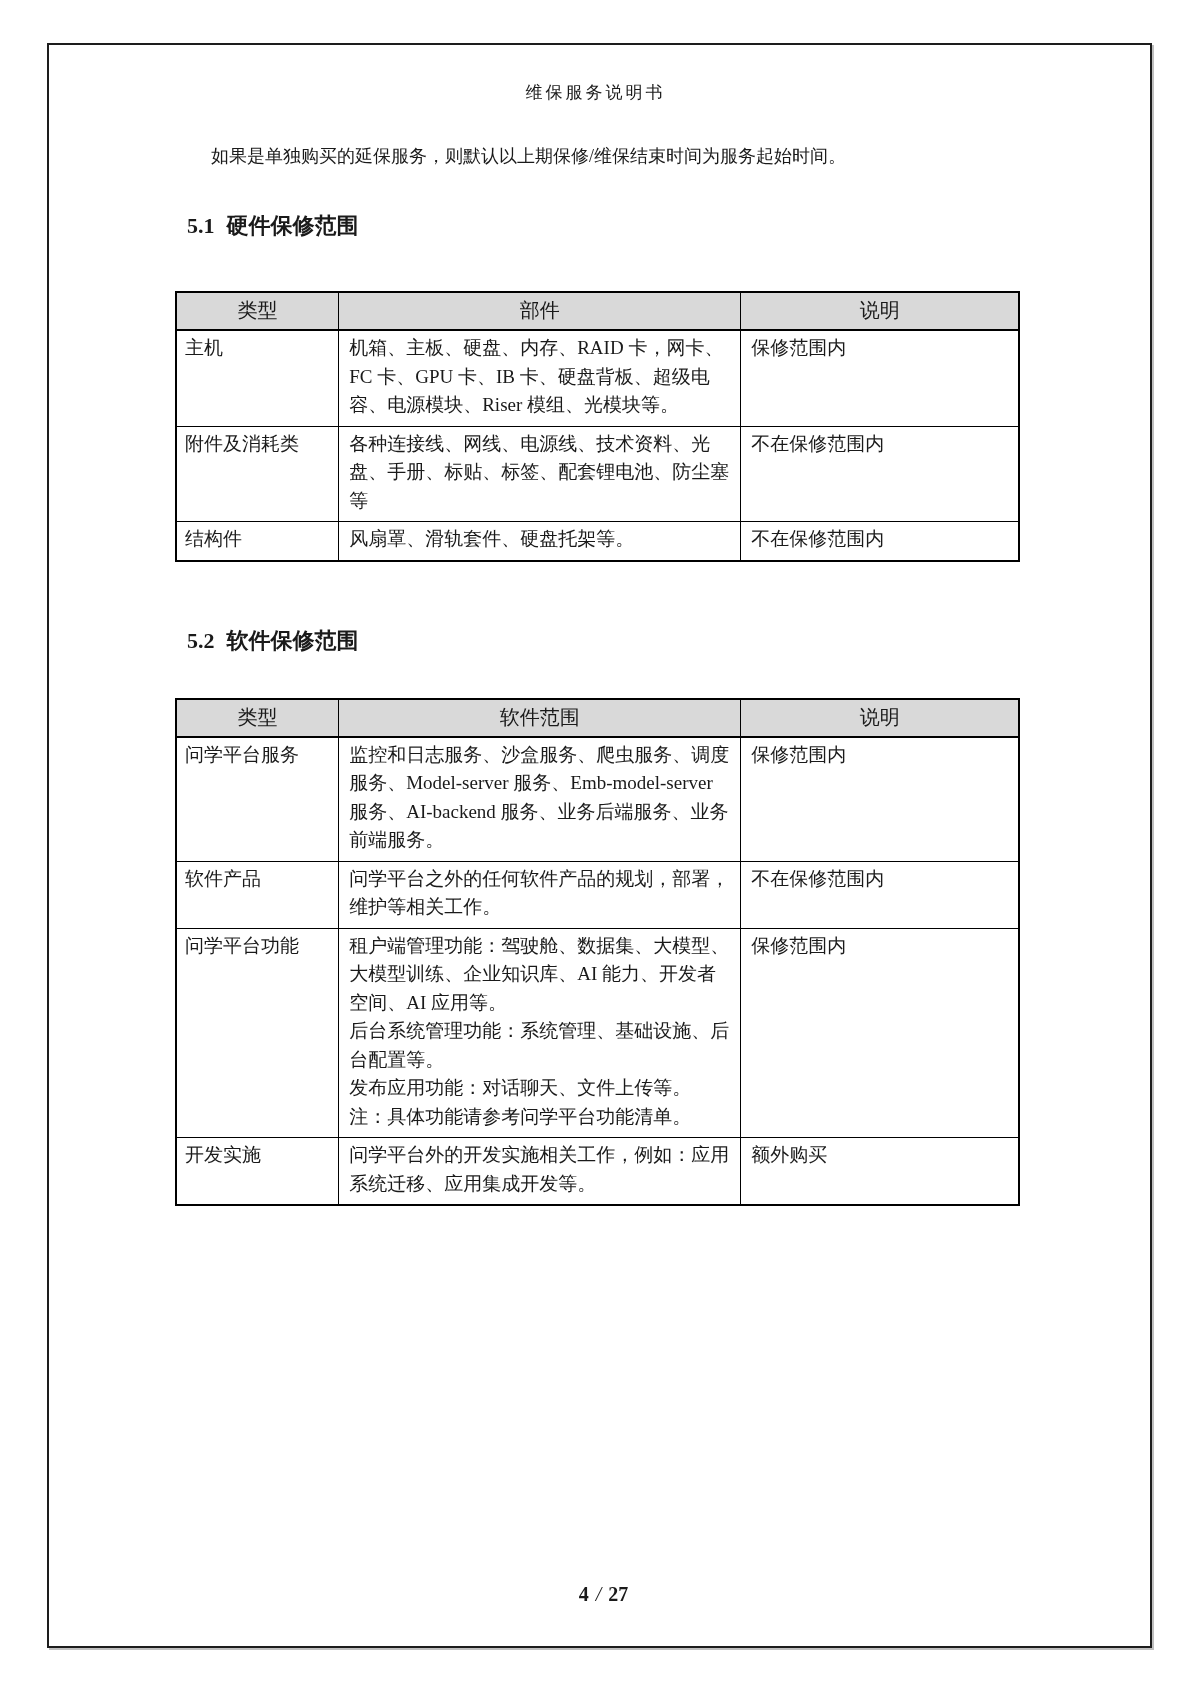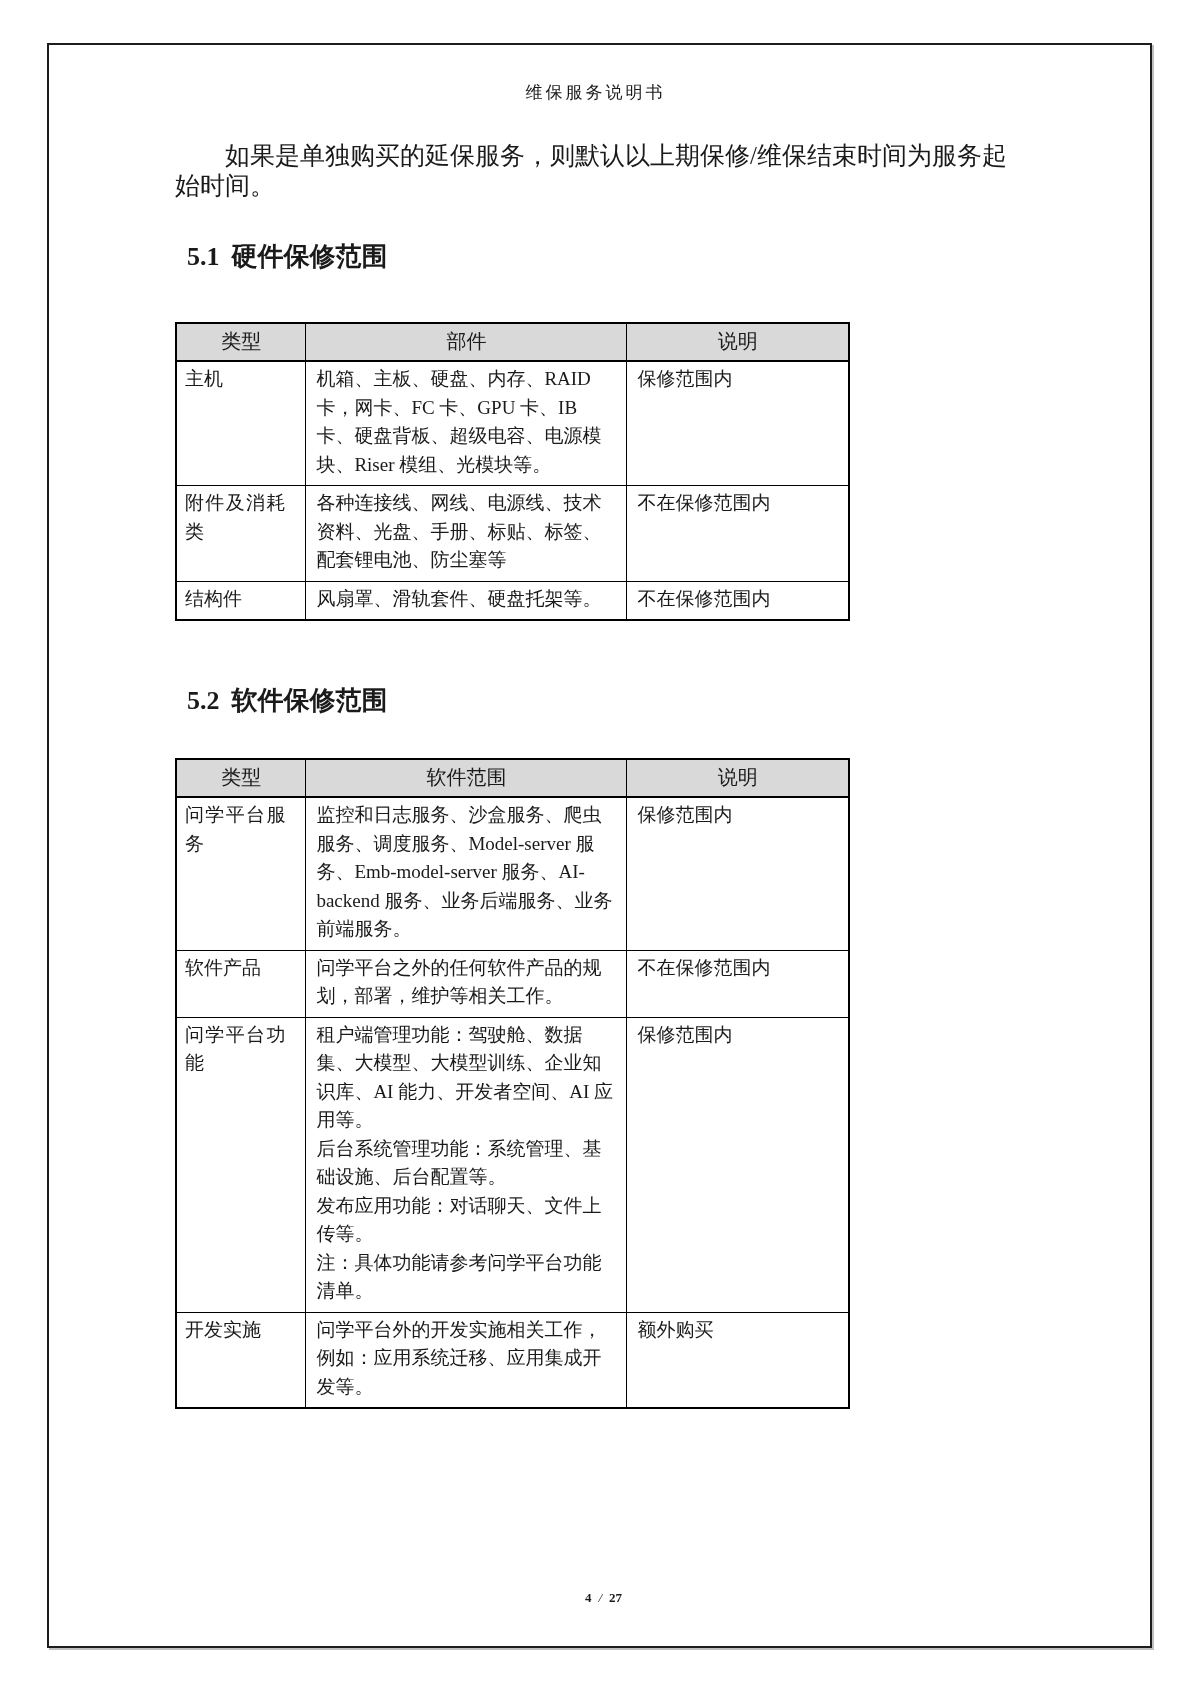--- a/index.html
+++ b/index.html
@@ -21,21 +21,21 @@
   }
   .doc-header {
     margin-top: 36px;
     text-align: center;
     font-size: 17px;
     letter-spacing: 3px;
     line-height: 24px;
   }
   .intro {
     margin-top: 36px;
-    font-size: 25px;
+    font-size: 18px;
     line-height: 30px;
     text-indent: 2em;
   }
   h1.sec {
     margin-top: 50px;
     margin-left: -6px;
     font-size: 28px;
     line-height: 38px;
     font-weight: bold;
   }
@@ -43,36 +43,36 @@
     font-family: "Liberation Serif", "DejaVu Serif", serif;
     margin-right: 16px;
   }
   h1.sec .h-text {
     font-family: "Liberation Sans", "DejaVu Sans", sans-serif;
     letter-spacing: 1px;
   }
   h2.sec {
     margin-top: 40px;
     margin-left: 12px;
-    font-size: 26px;
+    font-size: 22px;
     line-height: 30px;
     font-weight: bold;
   }
   h2.sec .h-num {
     font-family: "Liberation Serif", "DejaVu Serif", serif;
     font-weight: 600;
     margin-right: 12px;
   }
   h2.sec .h-text {
     font-family: "Liberation Sans", "DejaVu Sans", sans-serif;
   }
   h2.sec.second { margin-top: 64px; }
   table.wtable {
     margin-top: 50px;
-    width: 675px;
+    width: 845px;
     border-collapse: collapse;
     table-layout: fixed;
     border: 2.5px solid #000;
   }
   table.wtable.second { margin-top: 42px; }
   .wtable col.c1 { width: 19.3%; }
   .wtable col.c2 { width: 47.7%; }
   .wtable col.c3 { width: 33%; }
   .wtable th {
     background: var(--header-bg, #d9d9d9);
@@ -96,21 +96,21 @@
     text-justify: inter-character;
     padding-left: 8px;
     padding-right: 20px;
   }
   .wtable td p { margin: 0; }
   .footer {
     position: absolute;
     left: 8px; right: 0;
     bottom: 40px;
     text-align: center;
-    font-size: 13px;
+    font-size: 20px;
   }
   .footer .num { font-weight: bold; }
   .footer .sep { font-style: italic; padding: 0 7px; }
 </style>
 </head>
 <body>
 
 <div class="page">
   <div class="border-box">
 

